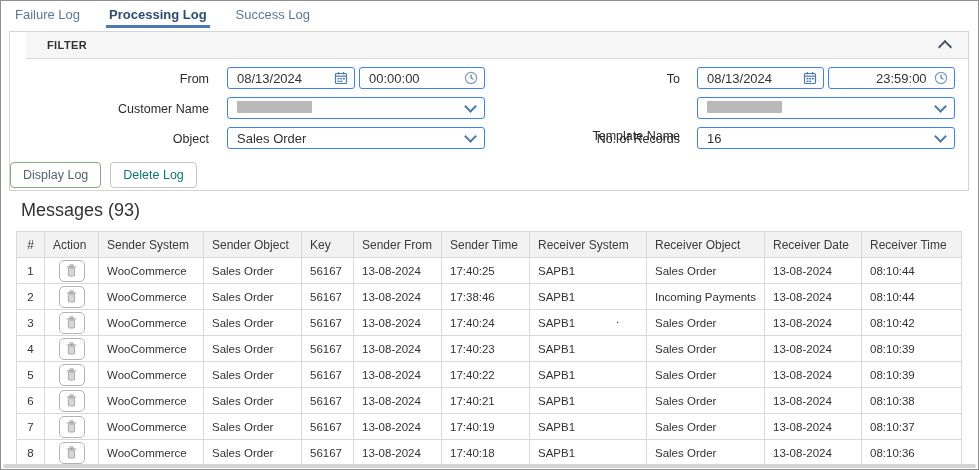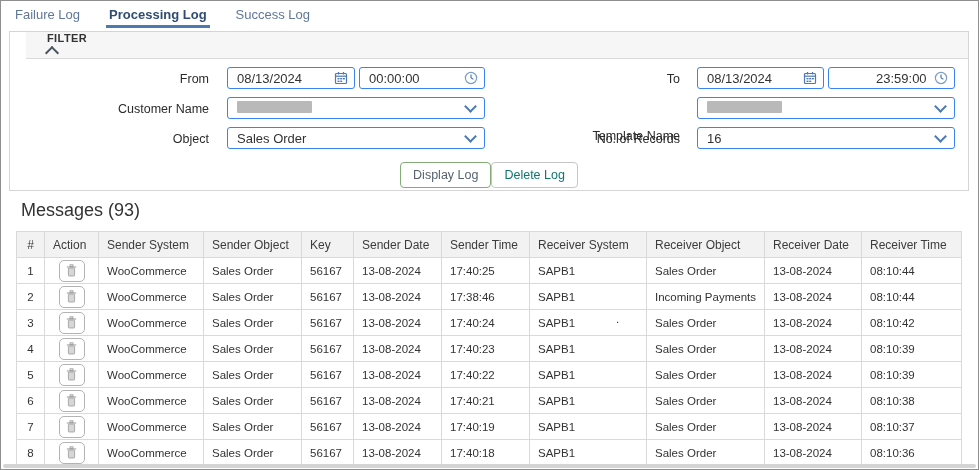--- a/index.html
+++ b/index.html
@@ -7,30 +7,30 @@
   .frame{position:relative;width:977px;height:468px;border:1px solid #8f8f8f;background:#fff;overflow:hidden;}
 
   
   .tabbar{position:absolute;top:0;left:0;right:0;height:28px;display:flex;align-items:center;padding-left:14px;}
   .tab{position:relative;margin-right:29px;font-size:13px;color:#5f7799;line-height:26px;cursor:pointer;}
   .tab.active{color:#2f4c74;font-weight:bold;}
   .tab.active::after{content:"";position:absolute;left:-3px;right:-3px;bottom:0px;height:3px;background:#4c79b2;}
 
   
   .filter-panel{position:absolute;left:8px;top:30px;width:958px;height:158px;border:1px solid #d5d5d5;background:#fff;}
-  .filter-header{position:absolute;top:0;left:16px;right:0;height:27px;background:#f6f6f6;border-bottom:1px solid #d9d9d9;display:flex;justify-content:space-between;padding:0 18px 0 21px;box-sizing:border-box;flex-direction:column;}
+  .filter-header{position:absolute;top:0;left:16px;right:0;height:27px;background:#f6f6f6;border-bottom:1px solid #d9d9d9;display:flex;align-items:center;justify-content:space-between;padding:0 18px 0 21px;box-sizing:border-box;}
   .filter-title{font-size:11px;font-weight:bold;letter-spacing:.4px;color:#333;}
   .flabel{position:absolute;font-size:12.5px;color:#2b2b2b;line-height:24px;text-align:right;}
   .fbox{position:absolute;height:22px;border:1px solid #3b82f6;border-radius:3px;background:#fff;display:flex;align-items:center;padding:0 6px 0 9px;box-sizing:border-box;font-size:13px;color:#333;cursor:pointer;}
   .fbox .val{flex:1;white-space:nowrap;overflow:hidden;}
   .icon-right{flex:0 0 auto;margin-left:4px;display:flex;align-items:center;}
   .redacted{width:75px;height:12px;background:#b9b9b9;border-radius:1px;}
   .chev-down{width:7px;height:7px;border-right:2px solid #4c79b2;border-bottom:2px solid #4c79b2;transform:rotate(45deg);margin:-3px 3px 0 0;}
   .chev-up{width:8px;height:8px;border-right:2px solid #4a5560;border-bottom:2px solid #4a5560;transform:rotate(-135deg);margin-top:4px;cursor:pointer;}
-  .filter-actions{position:absolute;left:0;right:0;top:130px;display:flex;justify-content:center;}
+  .filter-actions{position:absolute;left:0;right:0;top:130px;display:flex;gap:9px;}
   .btn{height:24px;padding:0 12px;border-radius:4px;background:#fff;font-size:12.5px;display:flex;align-items:center;cursor:pointer;}
   .btn-display{border:1px solid #84ac77;color:#55636f;}
   .btn-delete{border:1px solid #c6c6c6;color:#0f766e;}
 
   
   .messages-label{position:absolute;left:20px;top:199px;font-size:18px;color:#333;}
   table.log{position:absolute;left:15px;top:230px;width:945px;border-collapse:collapse;table-layout:fixed;}
   table.log th{background:#f2f2f2;font-weight:normal;color:#3c3c3c;font-size:12px;text-align:left;height:25px;padding:0 4px 0 8px;border:1px solid #d9d9d9;overflow:hidden;white-space:nowrap;}
   table.log td{font-size:11.5px;color:#333;height:25px;padding:0 4px 0 8px;border:1px solid #d9d9d9;overflow:hidden;white-space:nowrap;position:relative;}
   table.log th:first-child,table.log td:first-child{text-align:center;padding:0;}
@@ -163,21 +163,21 @@
         <col style="width:97px">
         <col style="width:100px">
     </colgroup>
     <thead>
         <tr id="header-row">
           <th>#</th>
           <th>Action</th>
           <th>Sender System</th>
           <th>Sender Object</th>
           <th>Key</th>
-          <th>Sender Date</th>
+          <th>Sender From</th>
           <th>Sender Time</th>
           <th>Receiver System</th>
           <th>Receiver Object</th>
           <th>Receiver Date</th>
           <th>Receiver Time</th>
         </tr>
       </thead>
     <tbody id="log-tbody">
         <tr>
       <td>1</td>

